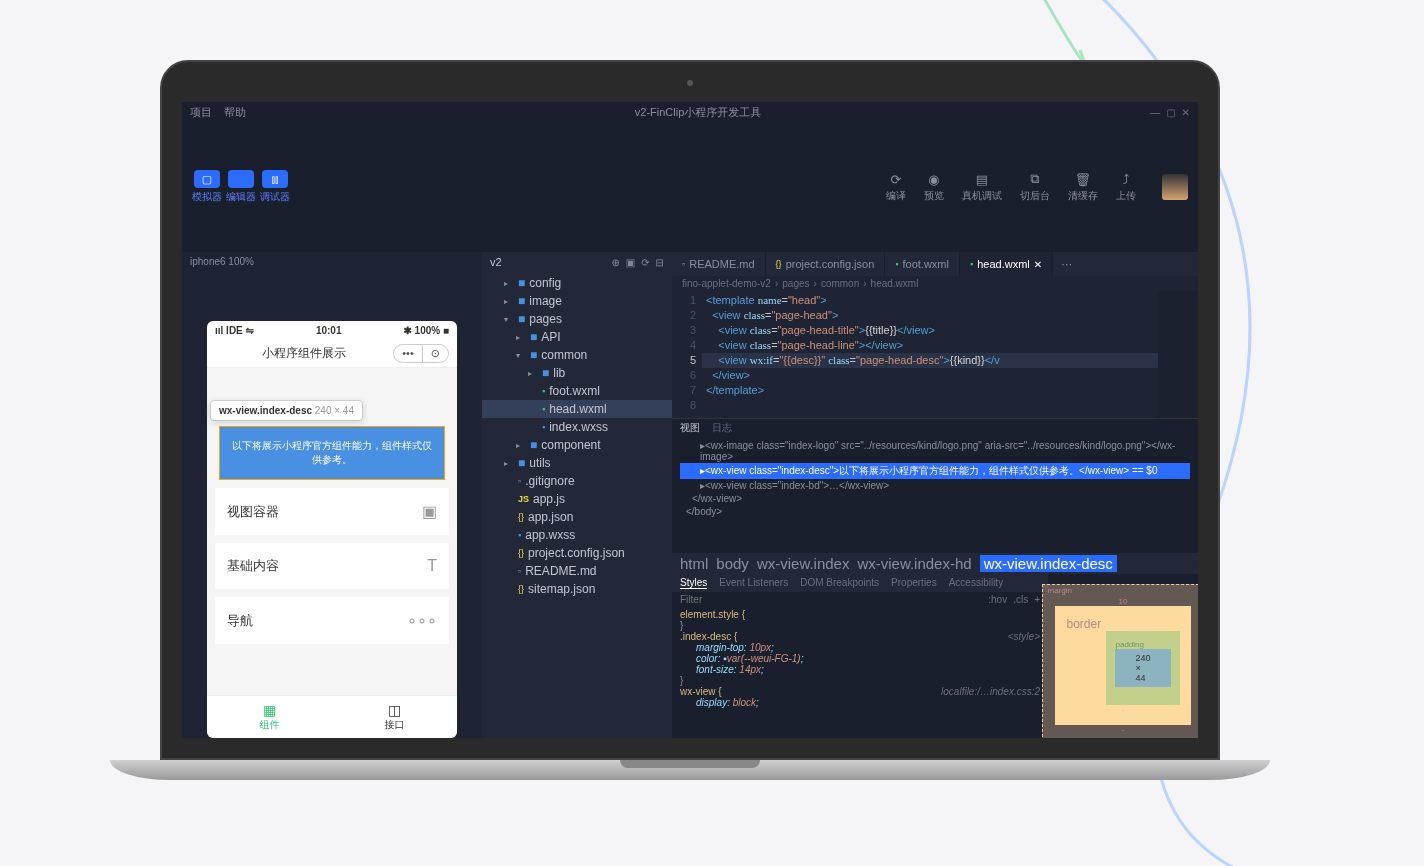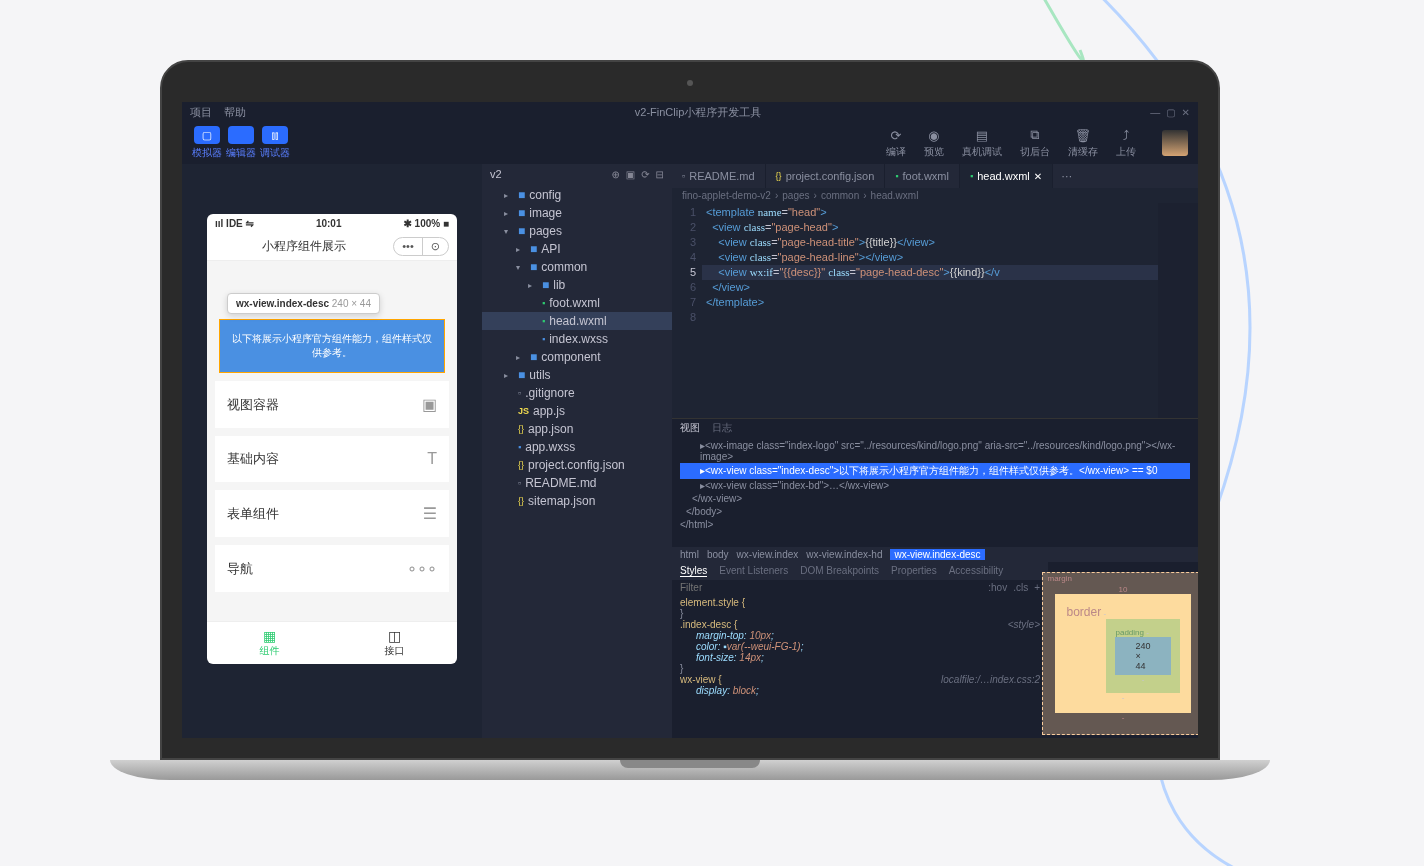--- a/index.html
+++ b/index.html
@@ -7,21 +7,21 @@
 
 .decorative-curves { position: absolute; top: 0; right: 0; width: 100%; height: 100%; pointer-events: none; z-index: 0; }
 .decorative-curves svg { width: 100%; height: 100%; }
 
 .laptop-frame { position: absolute; top: 60px; left: 160px; width: 1060px; height: 720px; z-index: 1; }
 .laptop-bezel { background: #2a2a2a; border-radius: 28px 28px 0 0; padding: 40px 20px 20px 20px; height: 700px; border: 2px solid #444; position: relative; }
 .laptop-camera { position: absolute; top: 18px; left: 50%; transform: translateX(-50%); width: 6px; height: 6px; border-radius: 50%; background: #555; }
 .laptop-base { height: 20px; background: linear-gradient(180deg, #d0d0d0, #999); border-radius: 0 0 60px 60px / 0 0 20px 20px; margin: 0 -50px; position: relative; }
 .laptop-notch { position: absolute; top: 0; left: 50%; transform: translateX(-50%); width: 140px; height: 8px; background: #888; border-radius: 0 0 8px 8px; }
 
-.screen { background: #1a1f2e; height: 100%; display: flex; flex-direction: column; font-size: 11px; color: #c5c5d2; }
+.screen { background: #1a1f2e; height: 100%; display: flex; flex-direction: column; font-size: 11px; color: #c5c5d2; gap: 44px; }
 
 .menubar { height: 20px; display: flex; align-items: center; padding: 0 8px; gap: 12px; color: #8a8fa0; font-size: 11px; }
 .menubar .title { flex: 1; text-align: center; color: #8a8fa0; }
 .window-controls { display: flex; gap: 6px; }
 .window-controls span { color: #6a6f80; font-size: 10px; }
 
 .toolbar { height: 42px; display: flex; align-items: center; padding: 0 10px; }
 .toolbar-left { display: flex; gap: 4px; align-items: flex-start; }
 .tool-btn { display: flex; flex-direction: column; align-items: center; gap: 2px; }
 .tool-btn .btn-icon { background: #2b6cff; border-radius: 4px; width: 26px; height: 18px; display: flex; align-items: center; justify-content: center; color: white; font-size: 11px; }
@@ -35,21 +35,21 @@
 
 .simulator-pane { width: 300px; background: #1e2433; display: flex; flex-direction: column; }
 .sim-header { padding: 4px 8px; font-size: 10px; color: #8a8fa0; }
 .phone-frame { margin: 50px auto 0; width: 250px; height: 450px; background: white; border-radius: 6px; display: flex; flex-direction: column; color: #333; }
 .phone-status { display: flex; justify-content: space-between; padding: 4px 8px; font-size: 10px; font-weight: 600; }
 .phone-title-bar { display: flex; align-items: center; padding: 4px 8px; border-bottom: 1px solid #eee; }
 .phone-title { flex: 1; text-align: center; font-size: 12px; font-weight: 500; }
 .phone-capsule { display: flex; border: 1px solid #ccc; border-radius: 12px; }
 .phone-capsule span { padding: 2px 8px; font-size: 11px; color: #555; }
 .phone-content { flex: 1; background: #f5f5f5; padding: 8px; overflow: hidden; position: relative; }
-.tooltip { position: absolute; top: 32px; left: 20px; background: white; border: 1px solid #ccc; border-radius: 4px; padding: 4px 8px; font-size: 10px; box-shadow: 0 2px 6px rgba(0,0,0,.15); z-index: 10; }
+.tooltip { position: absolute; top: 32px; left: 3px; background: white; border: 1px solid #ccc; border-radius: 4px; padding: 4px 8px; font-size: 10px; box-shadow: 0 2px 6px rgba(0,0,0,.15); z-index: 10; }
 .tooltip .dim { color: #999; }
 .highlighted { background: #4a90e2; color: white; padding: 12px 8px; font-size: 10px; text-align: center; margin: 50px 4px 8px; border: 1px solid orange; }
 .list-item { background: white; padding: 14px 12px; margin-bottom: 8px; display: flex; justify-content: space-between; align-items: center; font-size: 13px; }
 .list-icon { color: #999; font-size: 16px; }
 .phone-tabbar { display: flex; border-top: 1px solid #eee; }
 .tab-item { flex: 1; text-align: center; padding: 6px; font-size: 10px; }
 .tab-item.active { color: #2ecc71; }
 .tab-item .tab-icon { font-size: 14px; display: block; }
 
 .file-pane { width: 190px; background: #232838; display: flex; flex-direction: column; }
@@ -88,21 +88,21 @@
 .string { color: #ce9178; }
 .brace { color: #d4d4d4; }
 .minimap { width: 40px; background: #1a1f2e; opacity: 0.4; }
 
 .devtools { flex: 0 0 320px; display: flex; flex-direction: column; background: #1a1f2e; border-top: 1px solid #333; overflow: hidden; }
 .dt-tabs { display: flex; padding: 2px 8px; gap: 12px; font-size: 10px; color: #6a6f80; }
 .dt-tabs .dt-tab.active { color: #c5c5d2; }
 .dom-view { flex: 0 0 110px; font-family: Consolas, monospace; font-size: 10px; padding: 2px 8px; overflow: hidden; color: #8a8fa0; }
 .dom-view .dom-line { padding: 1px 0 1px 20px; white-space: pre-wrap; }
 .dom-view .dom-line.selected { background: #2b6cff; color: white; }
-.dom-path { display: flex; gap: 8px; padding: 2px 8px; font-size: 10px; color: #8a8fa0; background: #232838; }
+.dom-path { display: flex; gap: 8px; padding: 2px 8px; font-size: 15px; color: #8a8fa0; background: #232838; margin-top: 6px; }
 .dom-path span.active { background: #2b6cff; color: white; padding: 0 4px; }
 .styles-area { flex: 1; display: flex; }
 .styles-left { flex: 1; display: flex; flex-direction: column; }
 .styles-tabs { display: flex; gap: 12px; padding: 3px 8px; font-size: 10px; color: #6a6f80; background: #232838; }
 .styles-tabs .st.active { color: #fff; border-bottom: 1px solid #fff; }
 .filter-bar { display: flex; padding: 2px 8px; font-size: 10px; color: #6a6f80; align-items: center; }
 .filter-bar input { background: transparent; border: none; color: #8a8fa0; font-size: 10px; flex: 1; outline: none; }
 .filter-bar .actions { display: flex; gap: 6px; }
 .css-rules { padding: 2px 8px; font-family: Consolas, monospace; font-size: 10px; color: #8a8fa0; }
 .css-rules .selector { color: #d7ba7d; }
@@ -182,20 +182,21 @@
             <div class="tool-action">
               <span class="icon">⤴</span>
               <span>上传</span>
             </div>
             <div class="avatar"></div>
           </div>
       </div>
 
       <div class="main-area">
         <div class="simulator-pane">
+          <div class="sim-header">iphone6 100%</div>
           <div class="phone-frame">
             <div class="phone-status">
               <span>ııl IDE ⇋</span>
               <span>10:01</span>
               <span>✱ 100% ■</span>
             </div>
             <div class="phone-title-bar">
               <span class="phone-title">小程序组件展示</span>
               <div class="phone-capsule">
                 <span>•••</span>
@@ -210,24 +211,20 @@
               <div id="sim-items">
                   <div class="list-item">
                     <span>视图容器</span>
                     <span class="list-icon">▣</span>
                   </div>
                   <div class="list-item">
                     <span>基础内容</span>
                     <span class="list-icon">T</span>
                   </div>
                   <div class="list-item">
-                    <span>表单组件</span>
-                    <span class="list-icon">☰</span>
-                  </div>
-                  <div class="list-item">
                     <span>导航</span>
                     <span class="list-icon">∘∘∘</span>
                   </div>
                 </div>
             </div>
             <div class="phone-tabbar" id="phone-tabbar">
                 <div class="tab-item active"><span class="tab-icon">▦</span>组件</div>
                 <div class="tab-item "><span class="tab-icon">◫</span>接口</div>
               </div>
           </div>
@@ -391,21 +388,20 @@
             <div class="dt-tabs">
               <span class="dt-tab active">视图</span>
               <span class="dt-tab">日志</span>
             </div>
             <div class="dom-view">
               <div class="dom-line">▸&lt;wx-image class="index-logo" src="../resources/kind/logo.png" aria-src="../resources/kind/logo.png"&gt;&lt;/wx-image&gt;</div>
               <div class="dom-line selected">▸&lt;wx-view class="index-desc"&gt;以下将展示小程序官方组件能力，组件样式仅供参考。&lt;/wx-view&gt; == $0</div>
               <div class="dom-line">▸&lt;wx-view class="index-bd"&gt;…&lt;/wx-view&gt;</div>
               <div class="dom-line" style="padding-left:12px">&lt;/wx-view&gt;</div>
               <div class="dom-line" style="padding-left:6px">&lt;/body&gt;</div>
-              <div class="dom-line" style="padding-left:0">&lt;/html&gt;</div>
             </div>
             <div class="dom-path" id="dom-path">
                 <span class="">html</span>
                 <span class="">body</span>
                 <span class="">wx-view.index</span>
                 <span class="">wx-view.index-hd</span>
                 <span class="active">wx-view.index-desc</span>
               </div>
             <div class="styles-area">
               <div class="styles-left">

